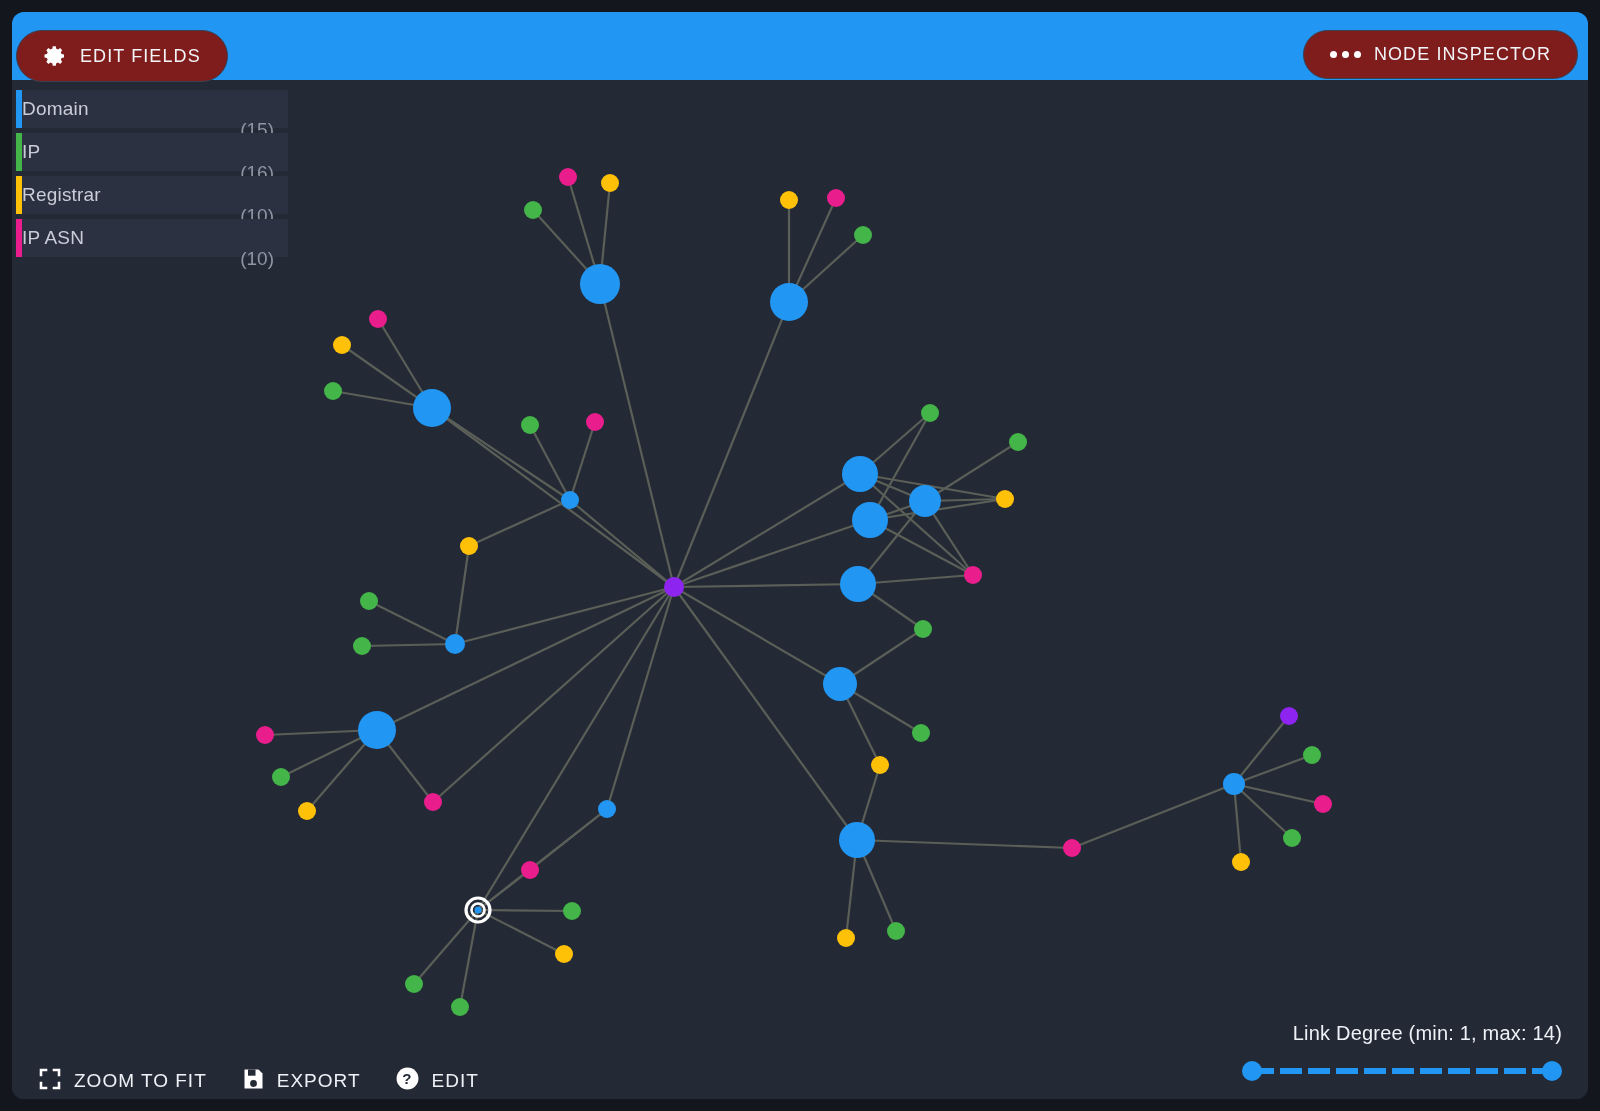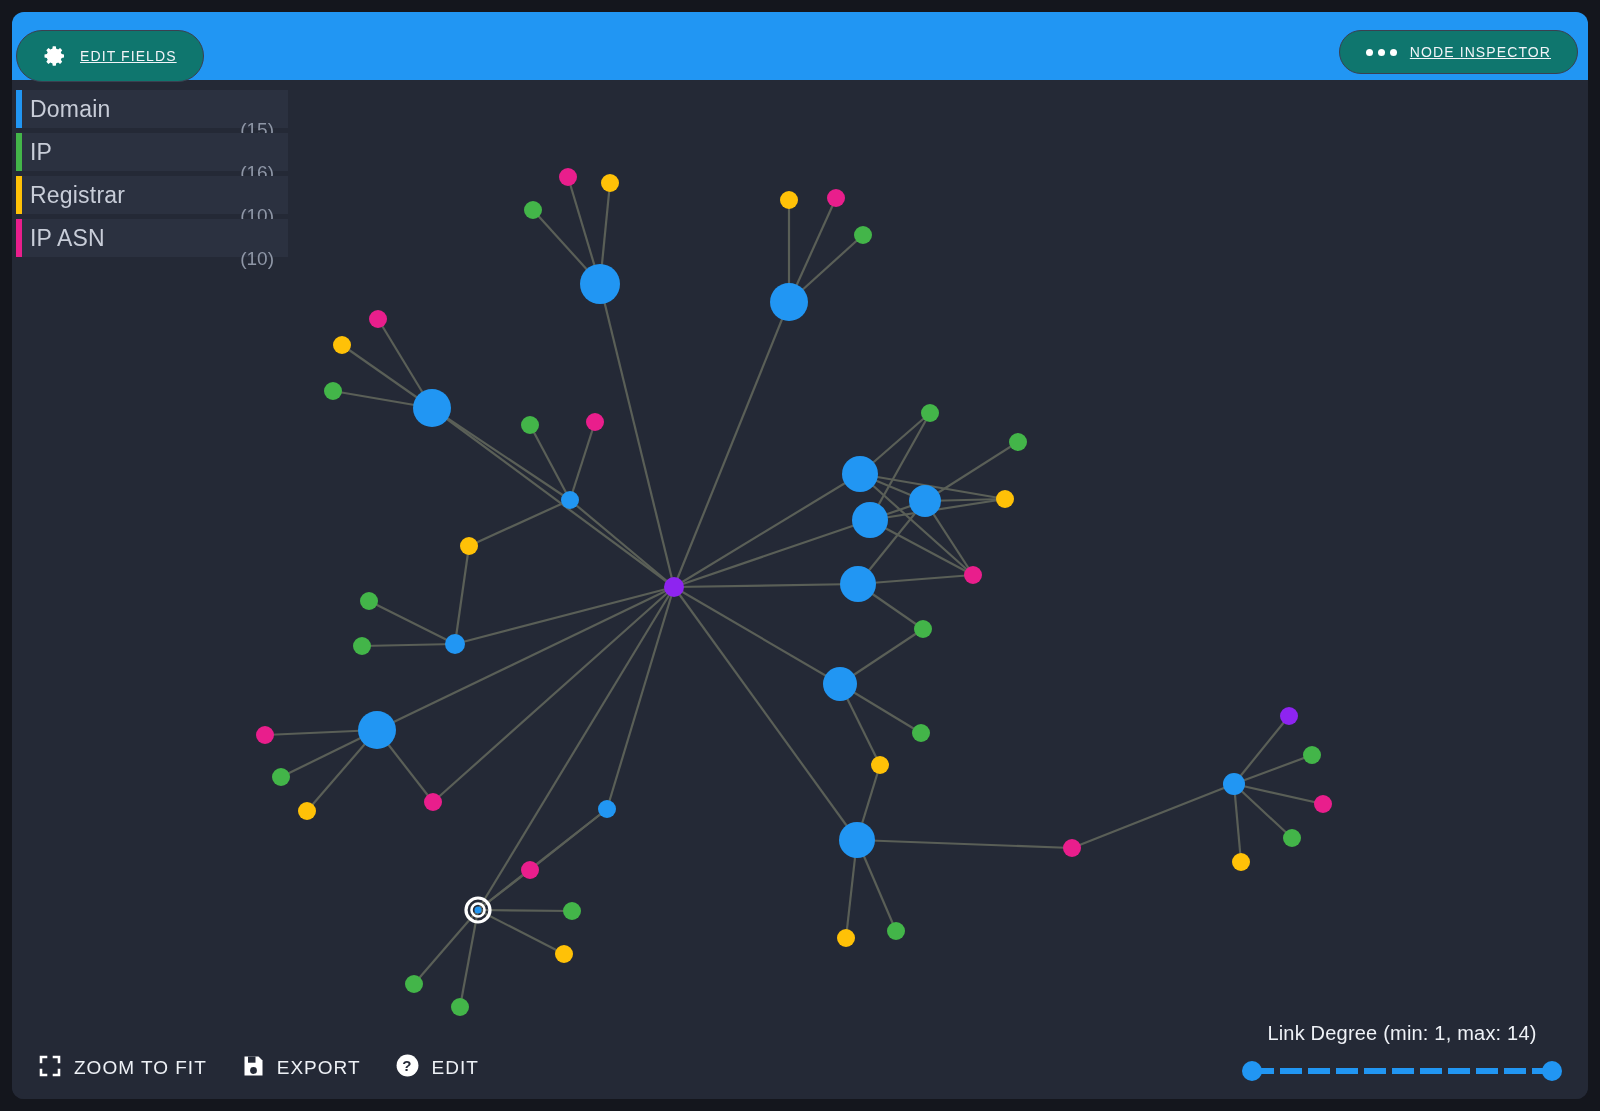--- a/index.html
+++ b/index.html
@@ -77,33 +77,32 @@
     position: absolute;
     top: 68px; left: 0;
     width: 1576px;
     height: 1019px;
     background: #242936;
   }
   .canvas-area svg { display: block; }
 
   
   .pill {
-    background: #0f766e;
+    background: #7f1d1d;
     border: 1px solid #3a4050;
     border-radius: 26px;
     color: #f2f4f8;
-    font-size: 14px;
+    font-size: 18px;
     letter-spacing: 1.1px;
     display: inline-flex;
     align-items: center;
     gap: 13px;
     padding: 13px 26px;
     cursor: pointer;
     white-space: nowrap;
-    text-decoration: underline;
   }
 
   #edit-fields-btn {
     position: absolute;
     top: 18px;
     left: 4px;
   }
   #node-inspector-btn {
     position: absolute;
     top: 18px;
@@ -131,35 +130,35 @@
     cursor: pointer;
   }
   .legend-swatch {
     width: 6px;
     height: 38px;
     flex: 0 0 auto;
   }
   .legend-label {
     flex: 1 1 auto;
     color: #c8cdd8;
-    font-size: 23px;
-    padding-left: 8px;
+    font-size: 19px;
+    padding-left: 0;
     letter-spacing: 0.2px;
   }
   .legend-count {
     color: #8e96a6;
     font-size: 19px;
     padding-right: 14px;
     margin-top: 41px;
   }
 
   
   #bottom-toolbar {
     position: absolute;
-    bottom: 16px;
+    bottom: 3px;
     left: 26px;
     display: flex;
     align-items: center;
     gap: 34px;
   }
   .tool {
     display: flex;
     align-items: center;
     gap: 12px;
     color: #eef1f6;
@@ -168,21 +167,21 @@
     cursor: pointer;
   }
   .tool svg { flex: 0 0 auto; }
 
   
   #link-degree {
     position: absolute;
     bottom: 18px;
     right: 26px;
     width: 320px;
-    text-align: center;
+    text-align: right;
   }
   #link-degree .ld-label {
     color: #eef1f6;
     font-size: 20px;
     letter-spacing: 0.2px;
     margin-bottom: 16px;
   }
   .slider-wrap {
     position: relative;
     height: 20px;

